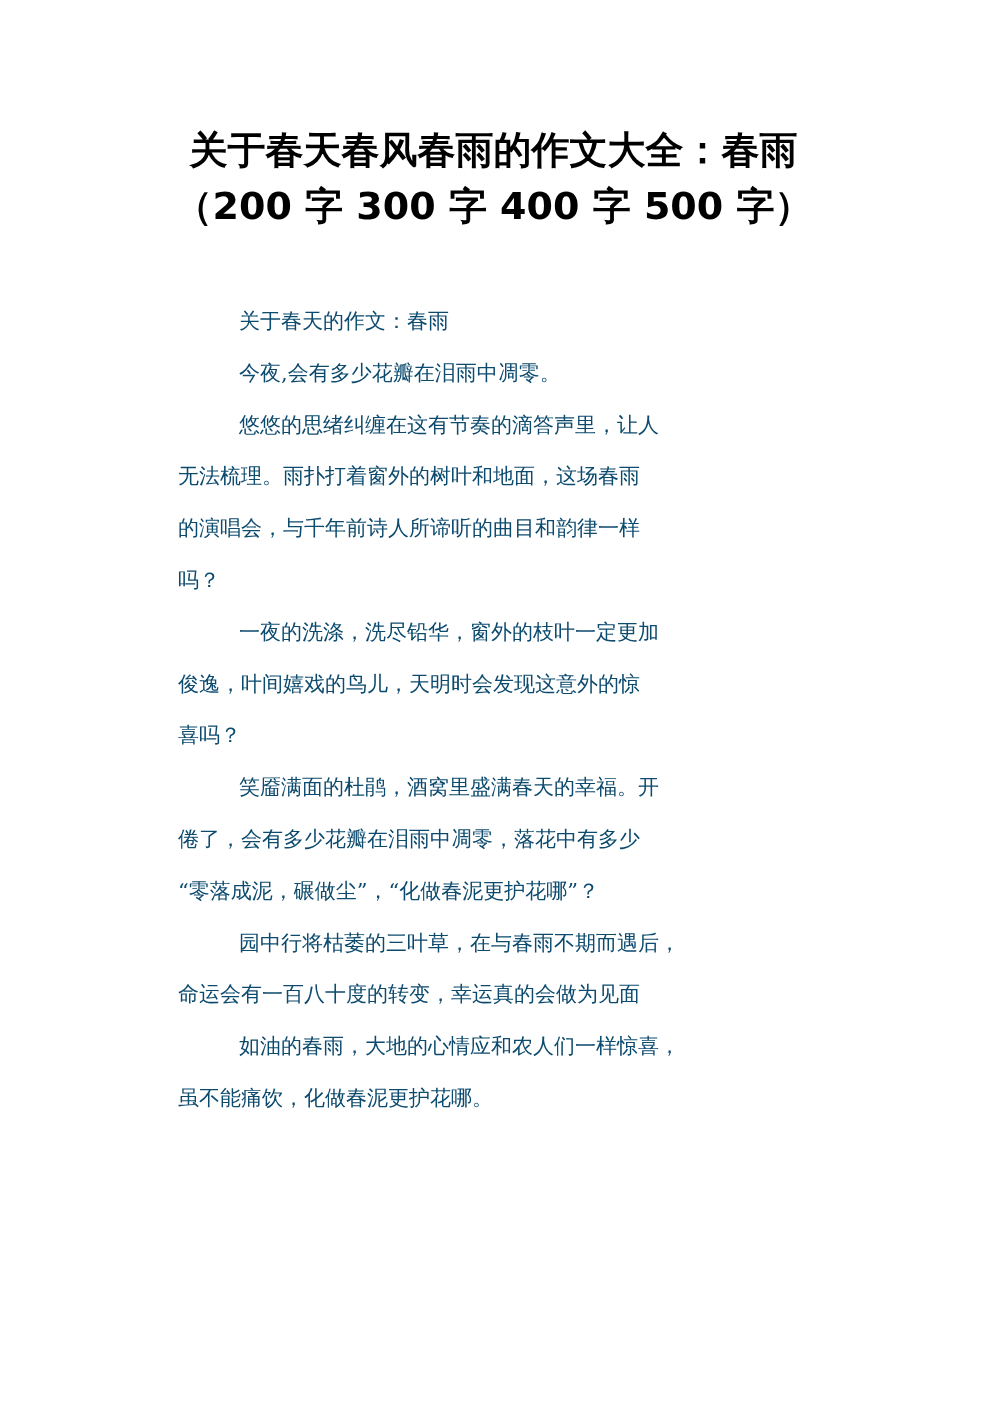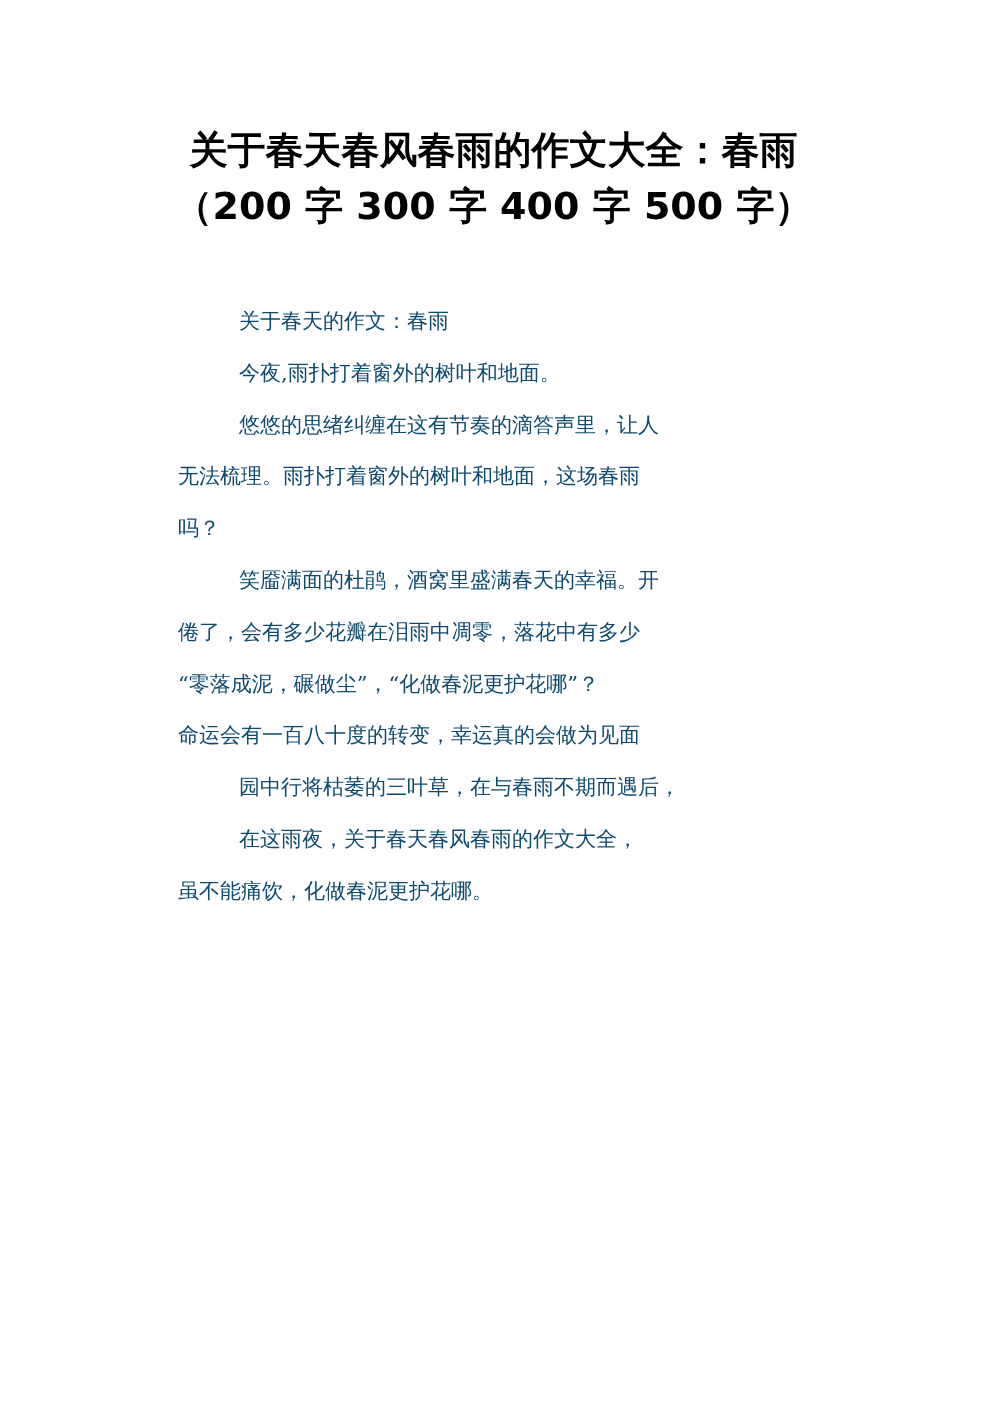--- a/index.html
+++ b/index.html
@@ -78,41 +78,47 @@
     <span class="line">（200 字 300 字 400 字 500 字）</span>
   </div>
 
   <div class="body-text">
 
     <div class="para">
       <span class="ln first">关于春天的作文：春雨</span>
     </div>
 
     <div class="para">
-      <span class="ln first">今夜,雨扑打着窗外的树叶和地面。</span>
+      <span class="ln first">今夜,会有多少花瓣在泪雨中凋零。</span>
     </div>
 
     <div class="para">
       <span class="ln first">悠悠的思绪纠缠在这有节奏的滴答声里，让人</span>
       <span class="ln">无法梳理。雨扑打着窗外的树叶和地面，这场春雨</span>
+      <span class="ln">的演唱会，与千年前诗人所谛听的曲目和韵律一样</span>
       <span class="ln">吗？</span>
     </div>
 
+    <div class="para">
+      <span class="ln first">一夜的洗涤，洗尽铅华，窗外的枝叶一定更加</span>
+      <span class="ln">俊逸，叶间嬉戏的鸟儿，天明时会发现这意外的惊</span>
+      <span class="ln">喜吗？</span>
+    </div>
 
     <div class="para">
       <span class="ln first">笑靥满面的杜鹃，酒窝里盛满春天的幸福。开</span>
       <span class="ln">倦了，会有多少花瓣在泪雨中凋零，落花中有多少</span>
       <span class="ln">“零落成泥，碾做尘”，“化做春泥更护花哪”？</span>
     </div>
 
     <div class="para">
+      <span class="ln first">园中行将枯萎的三叶草，在与春雨不期而遇后，</span>
       <span class="ln">命运会有一百八十度的转变，幸运真的会做为见面</span>
-      <span class="ln first">园中行将枯萎的三叶草，在与春雨不期而遇后，</span>
     </div>
 
     <div class="para">
-      <span class="ln first">在这雨夜，关于春天春风春雨的作文大全，</span>
+      <span class="ln first">如油的春雨，大地的心情应和农人们一样惊喜，</span>
       <span class="ln">虽不能痛饮，化做春泥更护花哪。</span>
     </div>
 
 
   </div>
 </div>
 
 </body></html>

